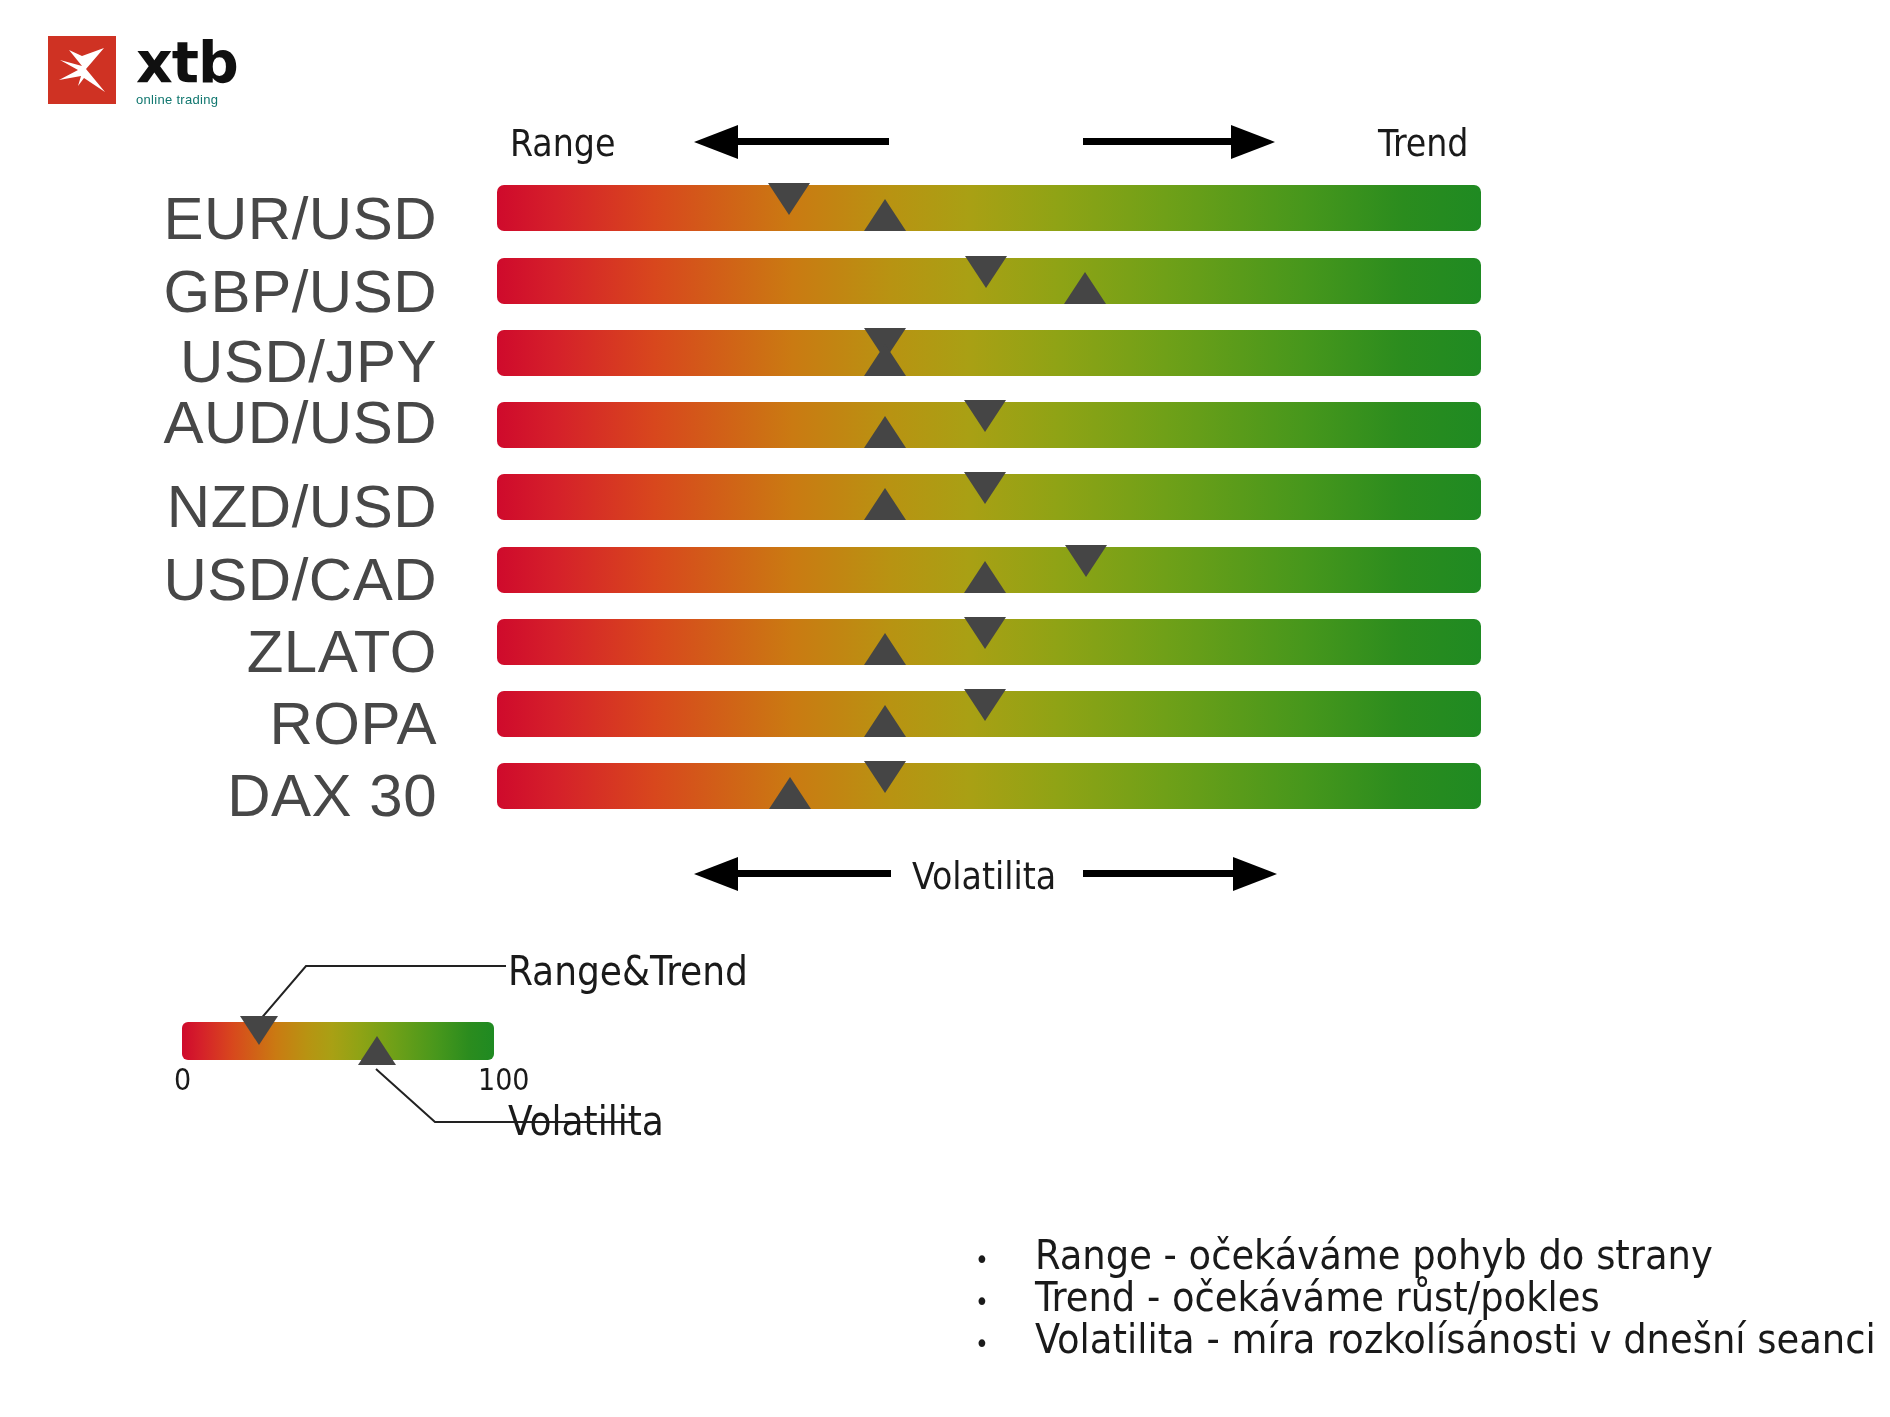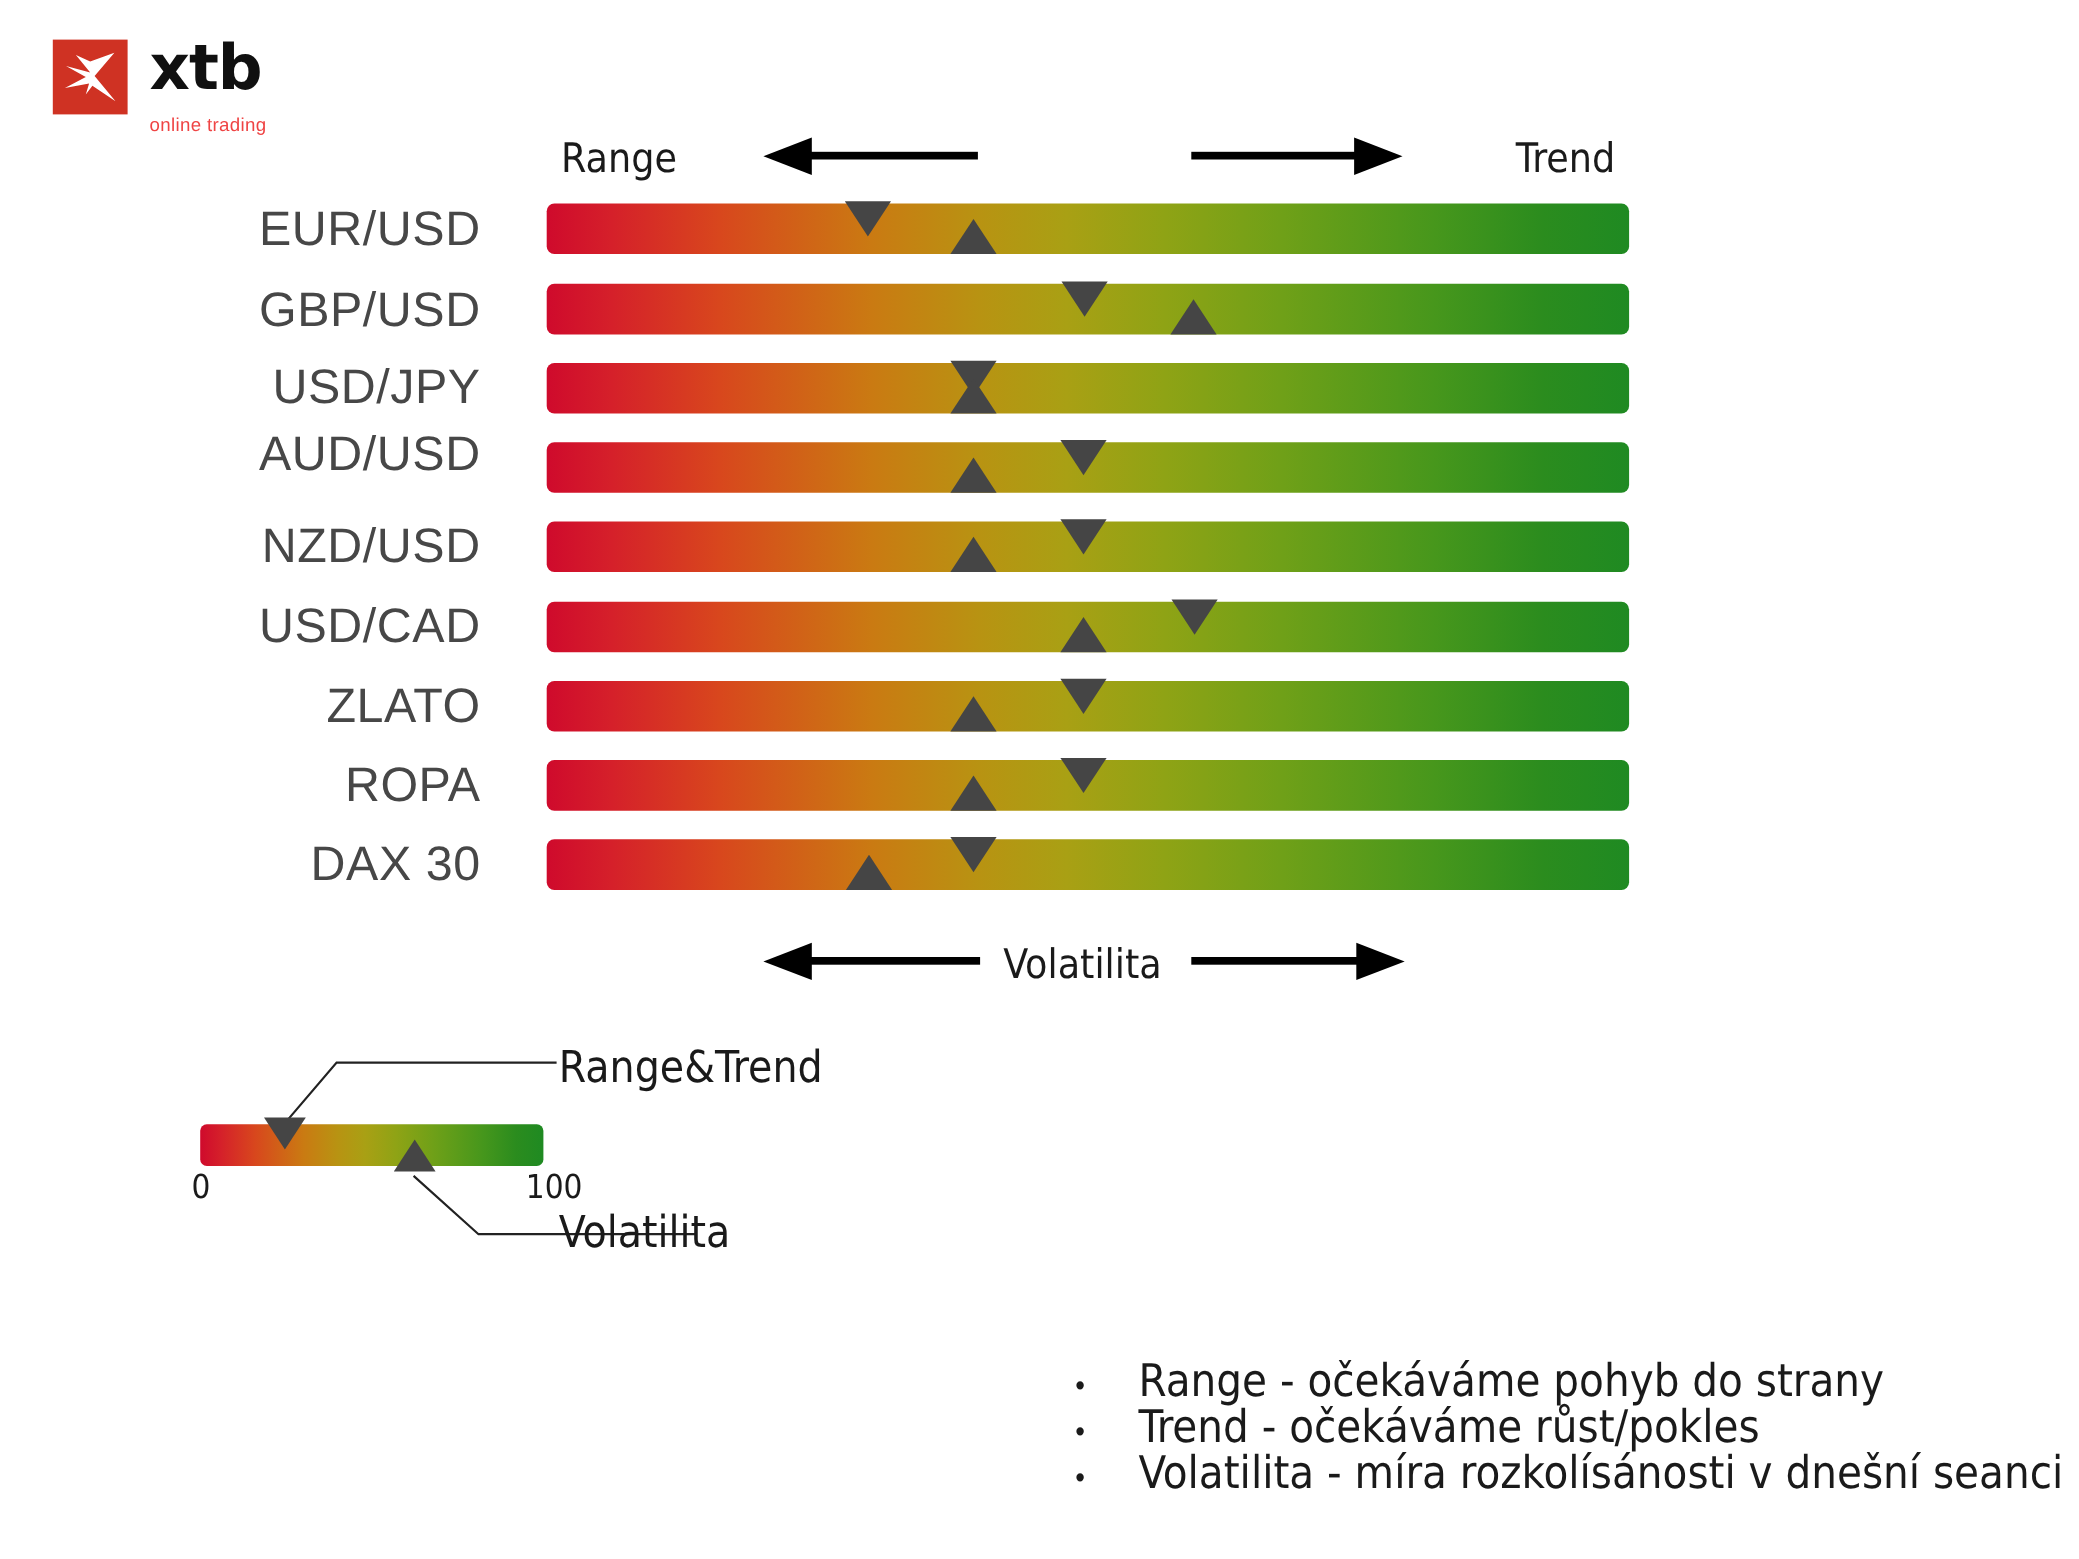--- a/index.html
+++ b/index.html
@@ -40,24 +40,24 @@
   #logo-word {
     font-family: "DejaVu Sans", sans-serif;
     font-size: 57px;
     font-weight: bold;
     line-height: 0.92;
     letter-spacing: -1px;
     color: #101010;
   }
   #logo-tag {
     font-family: "Liberation Sans", sans-serif;
-    font-size: 17px;
-    color: #ef4444;
+    font-size: 13px;
+    color: #0f766e;
     letter-spacing: 0.3px;
-    margin-top: 16px;
+    margin-top: 4px;
   }
 
   
   
   #chart {
     position: absolute;
     left: 0;
     top: 0;
     width: 1862px;
     height: 1417px;
@@ -86,21 +86,21 @@
   .arrow-right {
     border-top: 17px solid transparent;
     border-bottom: 17px solid transparent;
     border-left: 44px solid #000;
   }
 
   .row-label {
     position: absolute;
     right: 1425px; 
     font-family: "Liberation Sans", sans-serif;
-    font-size: 44px;
+    font-size: 60px;
     color: #474747;
     white-space: nowrap;
     text-align: right;
     letter-spacing: 0.5px;
   }
 
   .bar {
     position: absolute;
     left: 497px;
     width: 984px;

